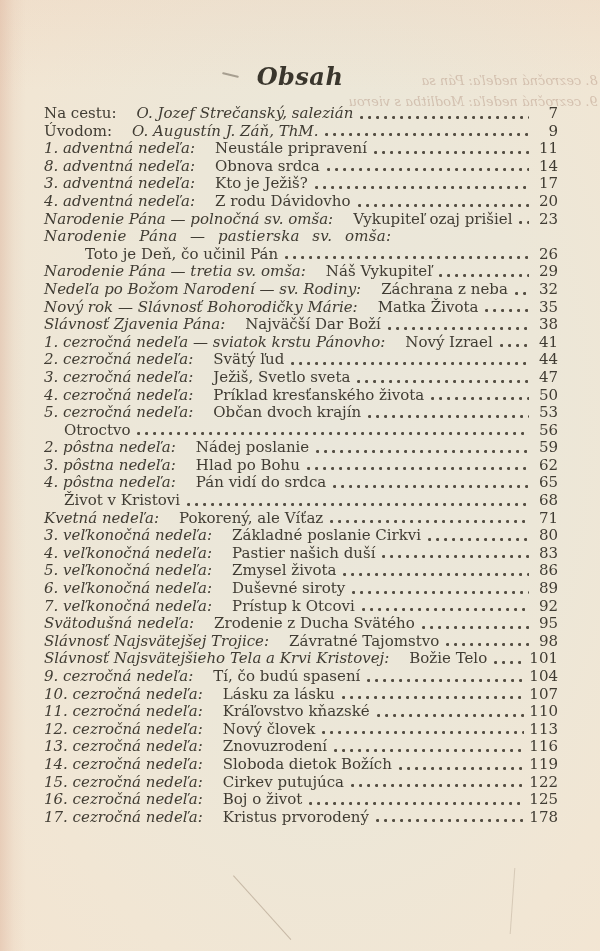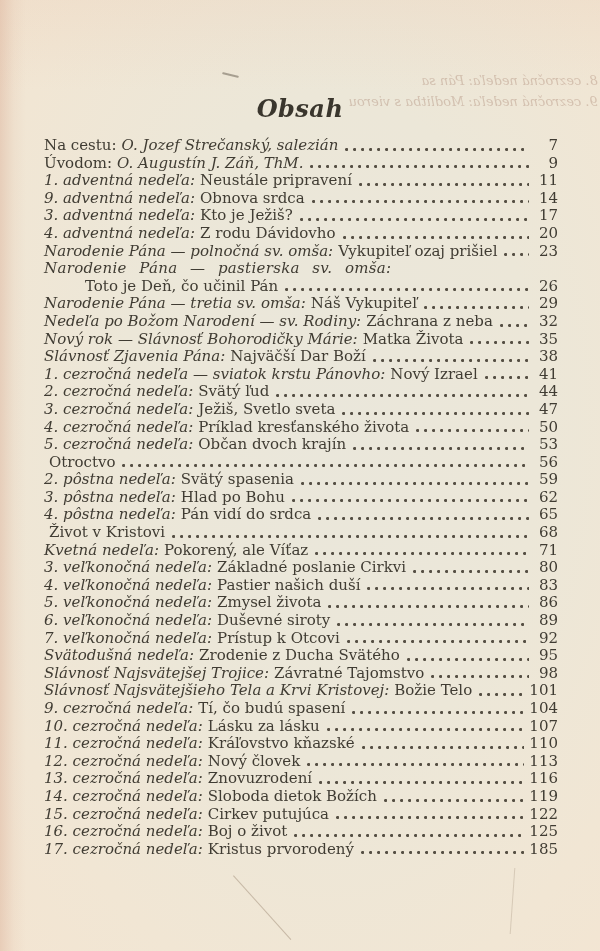--- a/index.html
+++ b/index.html
@@ -18,21 +18,21 @@
     height: 951px;
     color: #403c33;
     
     background:
       linear-gradient(90deg, rgba(214,166,142,0.38) 0px, rgba(214,166,142,0.22) 8px, rgba(214,166,142,0.10) 14px, rgba(214,166,142,0) 26px),
       linear-gradient(180deg, rgba(231,195,170,0.18) 0px, rgba(231,195,170,0) 90px),
       radial-gradient(ellipse at 55% 45%, #eae7db 0%, #ece7d8 45%, #f1e6d4 78%, #f3e5d2 100%);
   }
   .title {
     margin: 0;
-    padding-top: 94px;
+    padding-top: 62px;
     text-align: center;
     font-size: 24px;
     font-style: italic;
     font-weight: bold;
     letter-spacing: 0.5px;
     color: #3a362d;
   }
   .toc {
     margin: 14px 42px 0 44px; 
   }
@@ -49,21 +49,21 @@
   }
   .row.intro .label {
     font-style: normal;
     text-align: center;
   }
   .row.intro .title-part {
     font-style: italic;
   }
   .row .title-part {
     font-style: normal;
-    margin-left: 5px;
+    margin-left: 20px;
   }
   .row.header-row .label {
     word-spacing: 0.5em;
     letter-spacing: 0.02em;
     font-style: italic;
   }
   .row.cont {
     padding-left: 41px;
   }
   .leader {
@@ -155,21 +155,21 @@
         <span class="leader"></span>
         <span class="pagenum">9</span>
       </div>
       <div class="row normal">
         <span class="label">1. adventná nedeľa:</span>
         <span class="title-part">Neustále pripravení</span>
         <span class="leader"></span>
         <span class="pagenum">11</span>
       </div>
       <div class="row normal">
-        <span class="label">9. adventná nedeľa:</span>
+        <span class="label">8. adventná nedeľa:</span>
         <span class="title-part">Obnova srdca</span>
         <span class="leader"></span>
         <span class="pagenum">14</span>
       </div>
       <div class="row normal">
         <span class="label">3. adventná nedeľa:</span>
         <span class="title-part">Kto je Ježiš?</span>
         <span class="leader"></span>
         <span class="pagenum">17</span>
       </div>
@@ -247,21 +247,21 @@
         <span class="leader"></span>
         <span class="pagenum">53</span>
       </div>
       <div class="row normal">
         <span class="title-part">Otroctvo</span>
         <span class="leader"></span>
         <span class="pagenum">56</span>
       </div>
       <div class="row normal">
         <span class="label">2. pôstna nedeľa:</span>
-        <span class="title-part">Svätý spasenia</span>
+        <span class="title-part">Nádej poslanie</span>
         <span class="leader"></span>
         <span class="pagenum">59</span>
       </div>
       <div class="row normal">
         <span class="label">3. pôstna nedeľa:</span>
         <span class="title-part">Hlad po Bohu</span>
         <span class="leader"></span>
         <span class="pagenum">62</span>
       </div>
       <div class="row normal">
@@ -374,20 +374,20 @@
       <div class="row normal">
         <span class="label">16. cezročná nedeľa:</span>
         <span class="title-part">Boj o život</span>
         <span class="leader"></span>
         <span class="pagenum">125</span>
       </div>
       <div class="row normal">
         <span class="label">17. cezročná nedeľa:</span>
         <span class="title-part">Kristus prvorodený</span>
         <span class="leader"></span>
-        <span class="pagenum">185</span>
+        <span class="pagenum">178</span>
       </div>
     </div>
 
   <div class="mark mark-scratch"></div>
   <div class="mark mark-hair"></div>
 
 </div>
 
 </body></html>

